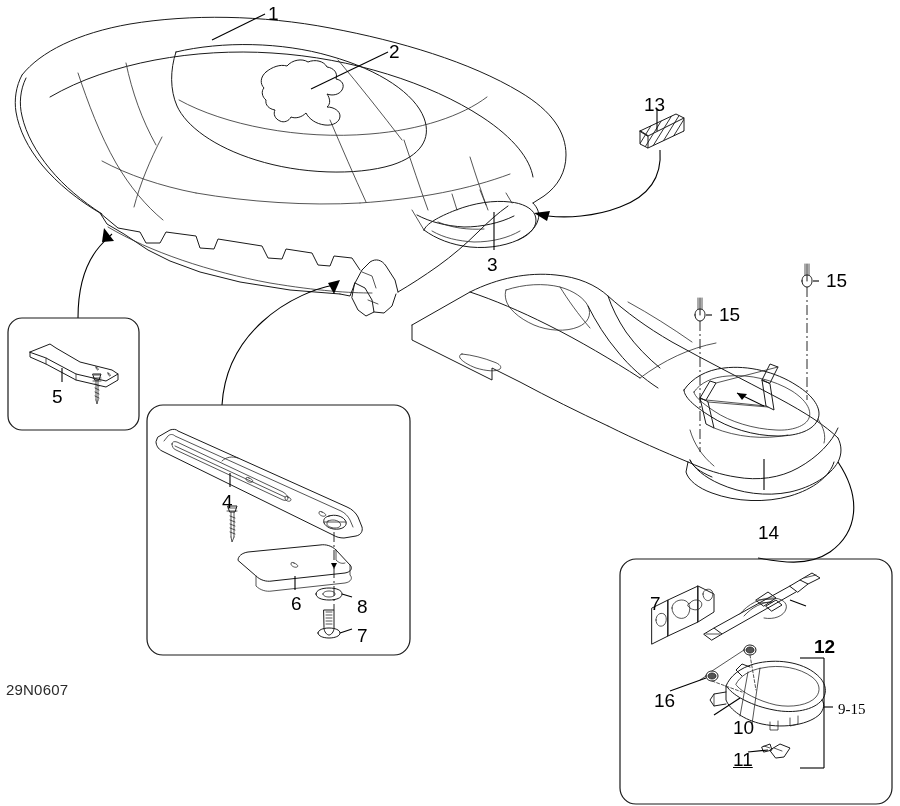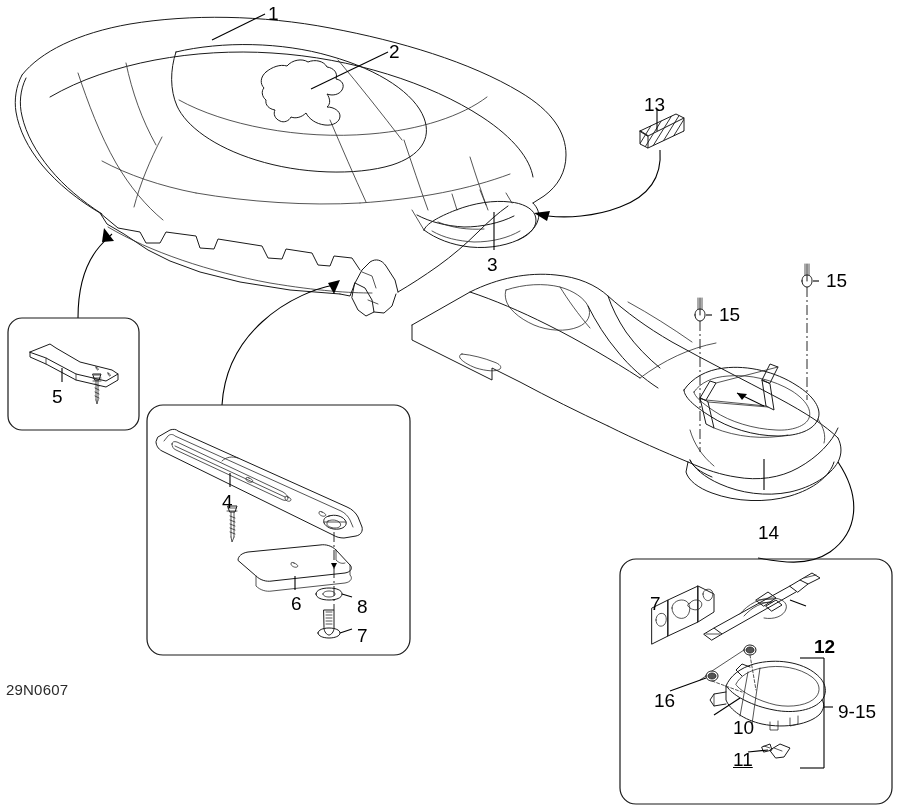--- a/index.html
+++ b/index.html
@@ -9,21 +9,21 @@
   .callout{
     position:absolute;
     font-family:"Liberation Sans",sans-serif;
     font-size:19px;
     font-weight:400;
     color:#000;
     line-height:1;
     white-space:nowrap;
     user-select:none;
   }
-  .callout.wide{font-size:19px;}
+  .callout.wide{font-size:15px;font-family:Liberation Serif, serif;}
   #refcode{
     position:absolute;
     left:6px; top:681px;
     font-family:"Liberation Sans",sans-serif;
     font-size:15px;
     color:#2b2b2b;
     letter-spacing:0.2px;
   }
   .ln{fill:none;stroke:#1a1a1a;stroke-width:1;stroke-linecap:round;stroke-linejoin:round;}
   .ln-thin{fill:none;stroke:#2a2a2a;stroke-width:0.8;stroke-linecap:round;stroke-linejoin:round;}

